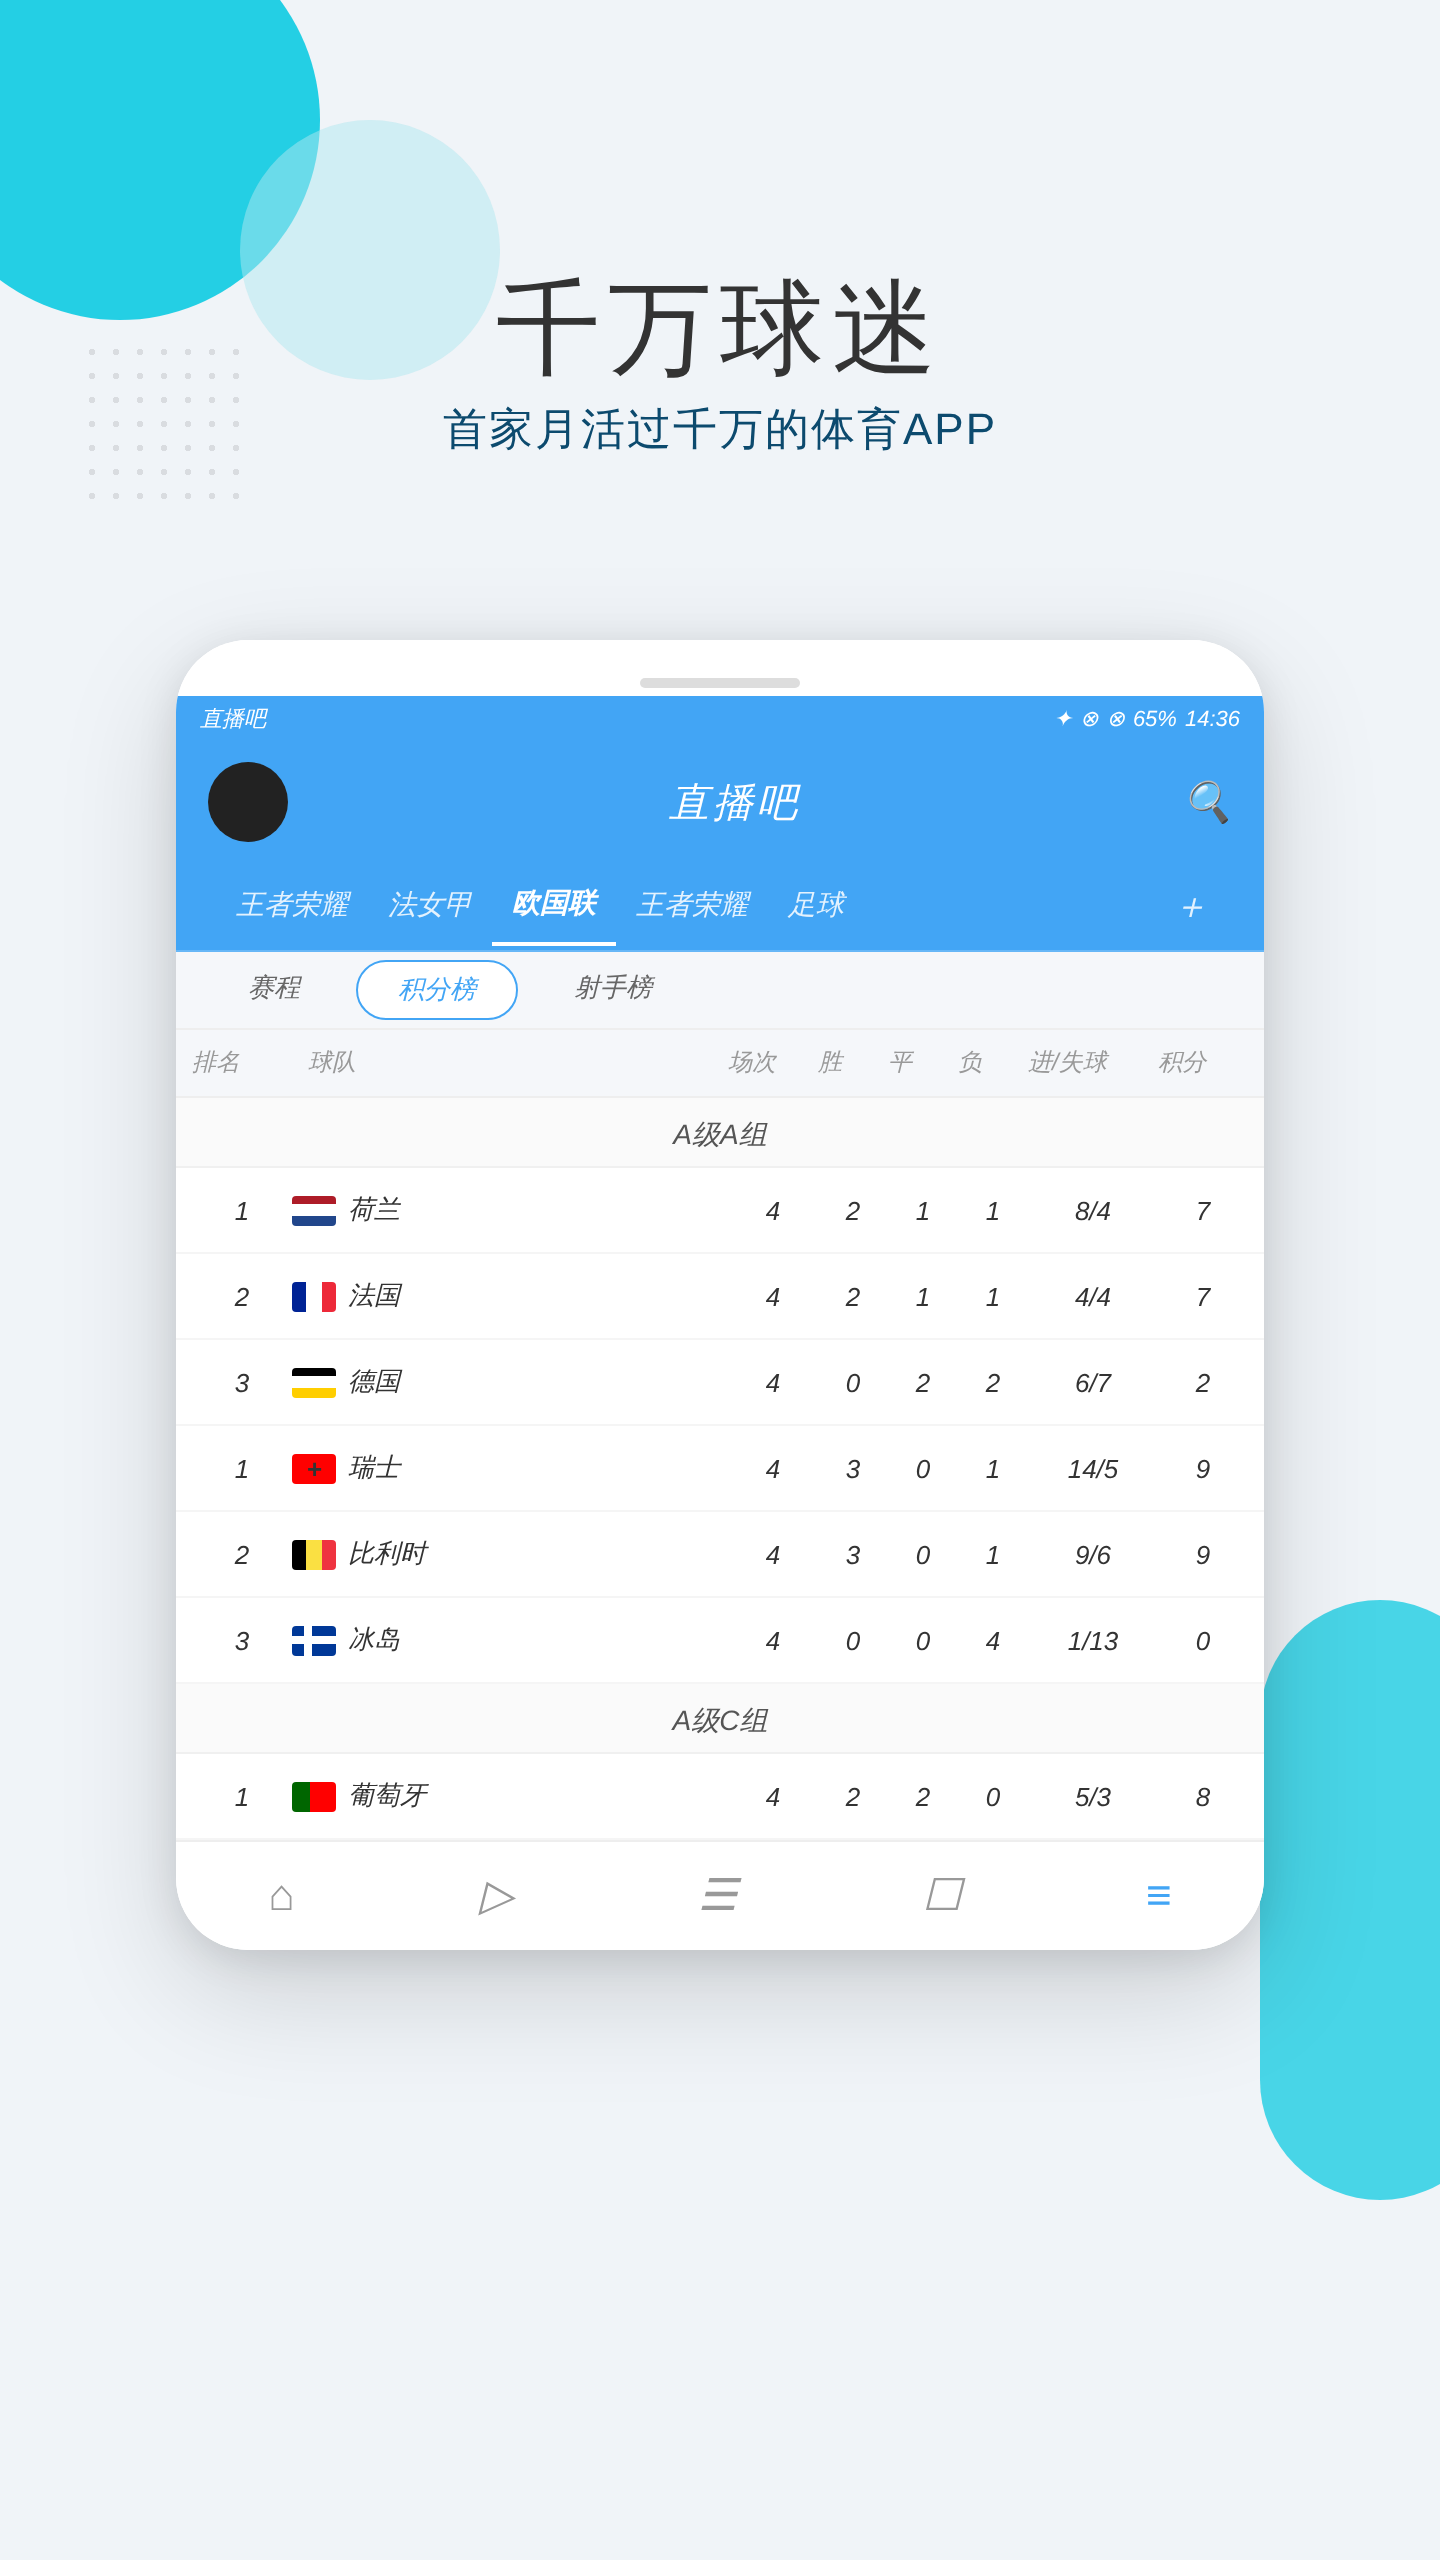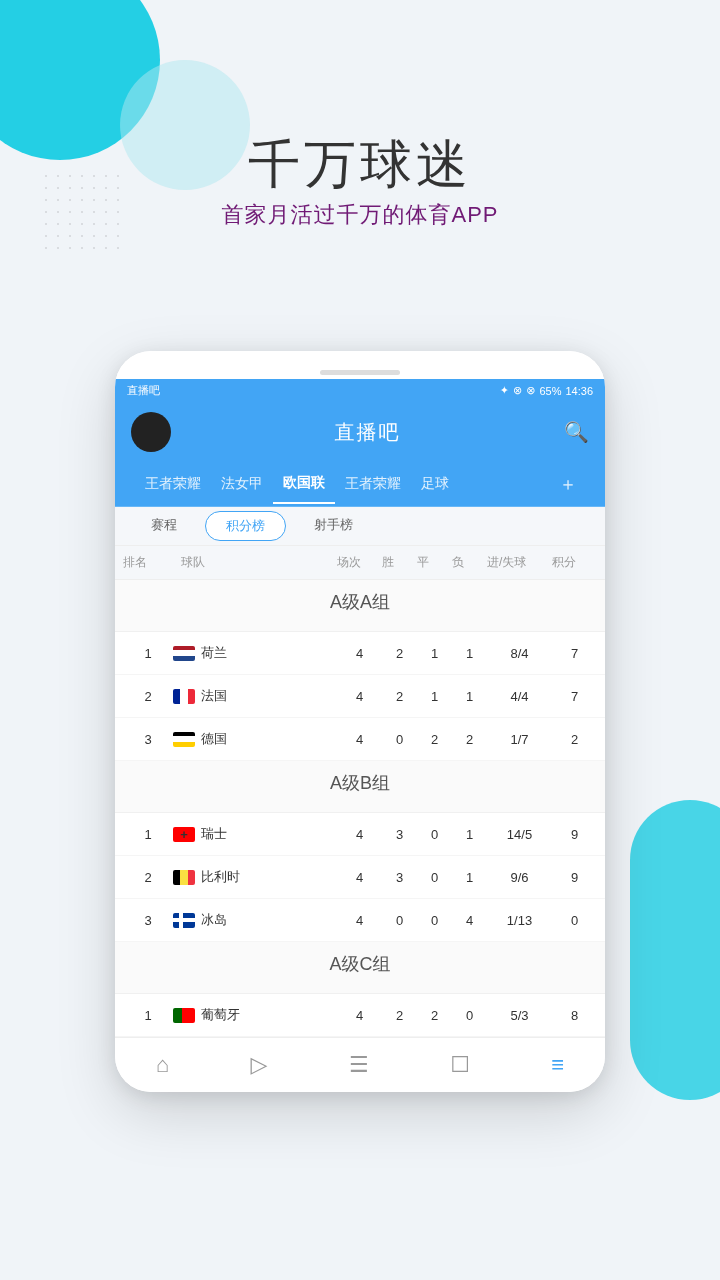--- a/index.html
+++ b/index.html
@@ -62,32 +62,33 @@
       padding-top: 130px;
     }
     .main-title {
       font-size: 52px;
       font-weight: 400;
       color: #333;
       letter-spacing: 4px;
     }
     .sub-title {
       font-size: 22px;
-      color: #701a75;
+      color: #0c4a6e;
       letter-spacing: 1px;
     }
 
     
     .phone-wrapper {
       position: absolute;
-      top: 351px;
+      top: 320px;
       left: 50%;
       transform: translateX(-50%);
-      width: 490px;
+      width: 544px;
       z-index: 3;
+      font-style: italic;
     }
     .phone-frame {
       background: #fff;
       border-radius: 36px;
       box-shadow: 0 20px 60px rgba(0,0,0,0.15), 0 4px 20px rgba(0,0,0,0.1);
       overflow: hidden;
       position: relative;
     }
     .phone-notch {
       height: 28px;
@@ -213,22 +214,22 @@
     }
     .table-header span {
       font-size: 12px;
       color: #999;
       text-align: left;
     }
     .table-header span:nth-child(2) { text-align: left; padding-left: 8px; }
 
     .group-header {
       text-align: center;
-      padding: 10px 0 17px;
-      font-size: 18px;
+      padding: 10px 0 6px;
+      font-size: 14px;
       color: #555;
       background: #fafafa;
       border-bottom: 1px solid #f0f0f0;
     }
 
     .table-row {
       display: grid;
       grid-template-columns: 50px 1fr 45px 35px 35px 35px 65px 45px;
       padding: 12px 8px;
       border-bottom: 1px solid #f5f5f5;
@@ -412,25 +413,24 @@
       <div class="table-row">
         <span>3</span>
         <span class="team-cell">
           <div class="flag flag-de"></div>
           德国
         </span>
         <span>4</span>
         <span>0</span>
         <span>2</span>
         <span>2</span>
-        <span>1/7</span>
-        <span>2</span>
-      </div>
-
-      <div class="group-header">A级B组</div>
+        <span>6/7</span>
+        <span>2</span>
+      </div>
+
 
       <div class="table-row">
         <span>1</span>
         <span class="team-cell">
           <div class="flag flag-ch">
             <span class="flag-ch-cross">+</span>
           </div>
           瑞士
         </span>
         <span>4</span>

